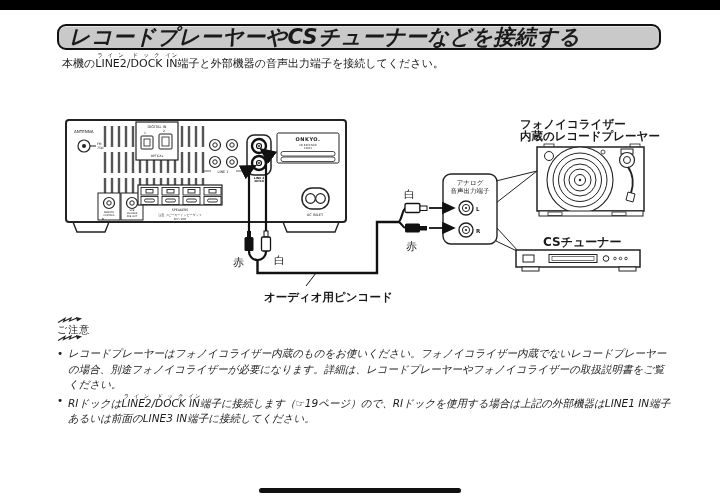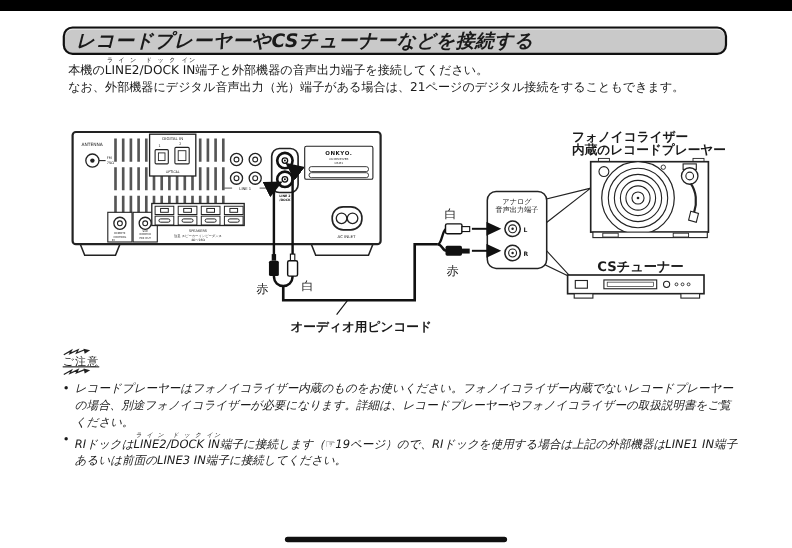--- a/index.html
+++ b/index.html
@@ -8,27 +8,27 @@
     font-family:"DejaVu Sans","Liberation Sans",sans-serif;color:#1a1a1a;
   }
   .page{position:relative;width:720px;height:498px;background:#ffffff;}
   .top-bar{position:absolute;left:0;top:0;width:720px;height:10px;background:#000;}
   .header-bar{
     position:absolute;left:57px;top:24px;width:604px;height:26px;box-sizing:border-box;
     background:#c9c9c9;border:2px solid #101010;border-radius:9px;
     display:flex;align-items:center;padding-left:10px;
     box-shadow:inset 0 1px 0 #e6e6e6;
   }
-  .header-bar .title{font-size:17px;font-weight:bold;font-style:italic;letter-spacing:.5px;white-space:nowrap;}
+  .header-bar .title{font-size:21px;font-weight:bold;font-style:italic;letter-spacing:.5px;white-space:nowrap;}
   .intro{position:absolute;left:62px;top:52px;width:620px;font-size:11px;line-height:16px;}
   .intro .line{white-space:nowrap;}
   ruby{ruby-position:over;}
   rt{font-size:5.5px;letter-spacing:1px;}
   .notes{position:absolute;left:57px;top:317px;width:618px;}
-  .caution-head{width:34px;display:flex;flex-direction:column;align-items:flex-start;text-decoration:underline;}
+  .caution-head{width:34px;display:flex;flex-direction:column;align-items:flex-start;}
   .caution-title{font-size:10px;line-height:11px;letter-spacing:1px;}
   .bullets{margin-top:4px;font-size:10.5px;line-height:15.5px;}
   .bullet{display:flex;}
   .bullet .dot{width:11px;flex:none;}
   .bullet .txt{display:block;font-style:italic;}
   .home-indicator{position:absolute;left:259px;top:488px;width:202px;height:5px;background:#101010;border-radius:3px;}
   svg{position:absolute;overflow:visible;}
   svg text{font-family:"DejaVu Sans","Liberation Sans",sans-serif;fill:#1a1a1a;}
   .receiver-svg{left:65px;top:118px;}
   .overlay-svg{left:0;top:0;pointer-events:none;}
@@ -39,21 +39,20 @@
 <div class="page">
 
   <div class="top-bar"></div>
 
   <div class="header-bar">
     <span class="title">レコードプレーヤーやCSチューナーなどを接続する</span>
   </div>
 
   <div class="intro">
     <div class="line">本機の<ruby>LINE2<rt>ライン</rt></ruby>/<ruby>DOCK<rt>ドック</rt></ruby> <ruby>IN<rt>イン</rt></ruby>端子と外部機器の音声出力端子を接続してください。</div>
-    <div class="line">なお、外部機器にデジタル音声出力（光）端子がある場合は、21ページのデジタル接続をすることもできます。</div>
   </div>
 
   <svg class="receiver-svg" width="285" height="118" viewBox="0 0 285 118">
 
     <path d="M8,104 L12,114 L40,114 L44,104 Z" fill="#fff" stroke="#222" stroke-width="1.4"></path>
     <path d="M218,104 L222,114 L270,114 L274,104 Z" fill="#fff" stroke="#222" stroke-width="1.4"></path>
 
     <rect x="1" y="2" width="280" height="102" rx="3" fill="#fff" stroke="#222" stroke-width="2"></rect>
 
     <path stroke="#555" stroke-width="2.4" fill="none" d="

